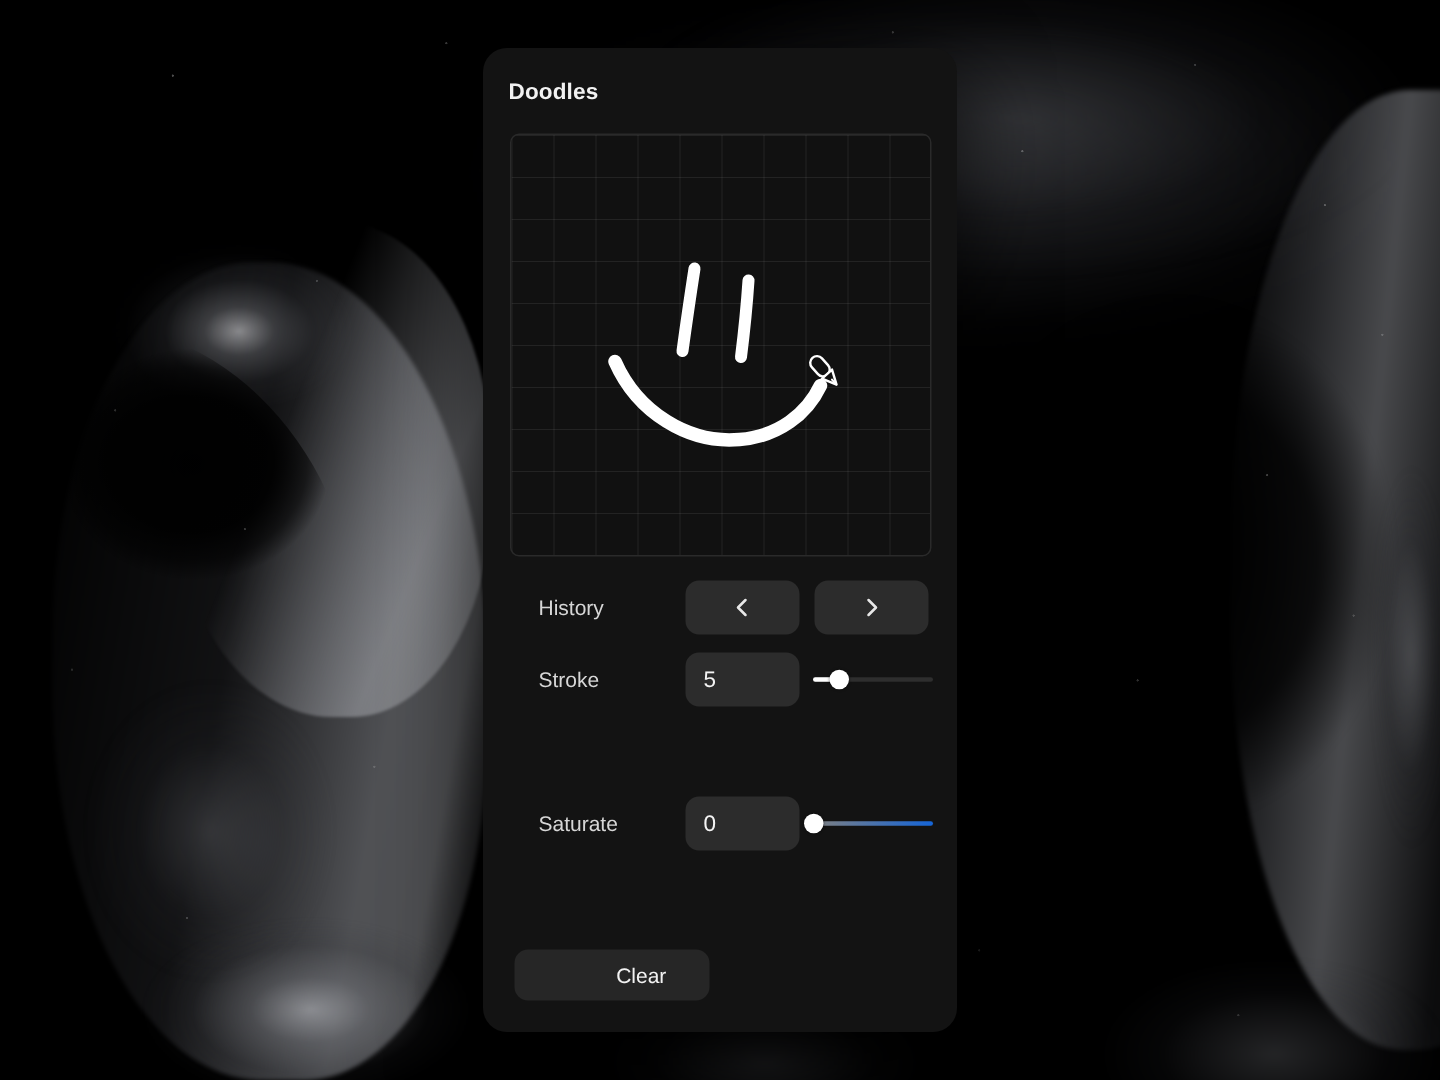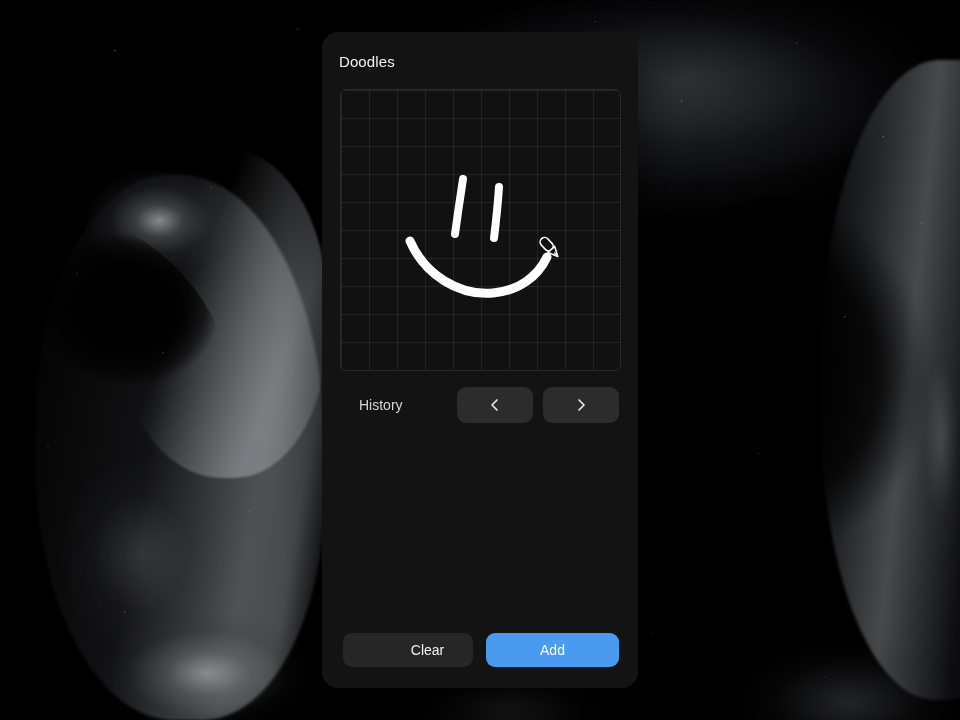--- a/index.html
+++ b/index.html
@@ -208,21 +208,21 @@
     width: 316px; height: 656px;
     background: #131313;
     border-radius: 16px;
     box-shadow: 0 18px 60px rgba(0,0,0,0.75);
     overflow: hidden;
   }
   #panel-title {
     position: absolute;
     left: 17px; top: 21px;
     font-size: 15px;
-    font-weight: normal;
+    font-weight: bold;
     color: #f2f2f2;
     letter-spacing: 0.1px;
   }
 
   
   #canvas-wrap {
     position: absolute;
     left: 18px; top: 57px;
     width: 279px; height: 280px;
     border: 1px solid #2a2a2a;
@@ -412,22 +412,38 @@
           <path d="M10 3 L5 8 L10 13" fill="none" stroke="#e8e8e8" stroke-width="1.7" stroke-linecap="round" stroke-linejoin="round"></path>
         </svg>
       </button>
       <button class="hist-btn" id="hist-next">
         <svg width="16" height="16" viewBox="0 0 16 16">
           <path d="M6 3 L11 8 L6 13" fill="none" stroke="#e8e8e8" stroke-width="1.7" stroke-linecap="round" stroke-linejoin="round"></path>
         </svg>
       </button>
     </div>
 
-
-
+    <div class="row" style="top:402px">
+      <div class="row-label">Stroke</div>
+      <input class="value-field" type="text" readonly="" value="5" style="">
+      <div class="slider">
+        <div class="slider-track"></div>
+        <div class="slider-fill" id="stroke-fill" style="width: 17.6px; background: rgb(255, 255, 255);"></div>
+        <div class="slider-thumb" id="stroke-thumb" style="left: 17.6px;"></div>
+      </div>
+    </div>
+
+
+    <div class="row" style="top:498px">
+      <div class="row-label">Saturate</div>
+      <input class="value-field" type="text" readonly="" value="0" style="">
+      <div class="slider">
+        <div class="slider-track track-sat"></div>
+        <div class="slider-thumb" id="sat-thumb" style="left: 0px;"></div>
+      </div>
+    </div>
 
 
   </div>
 
   <button class="footer-btn" id="clear-btn">Clear</button>
-  <button class="footer-btn" id="add-btn">Add</button>
 
 </div>
 
 </body></html>

